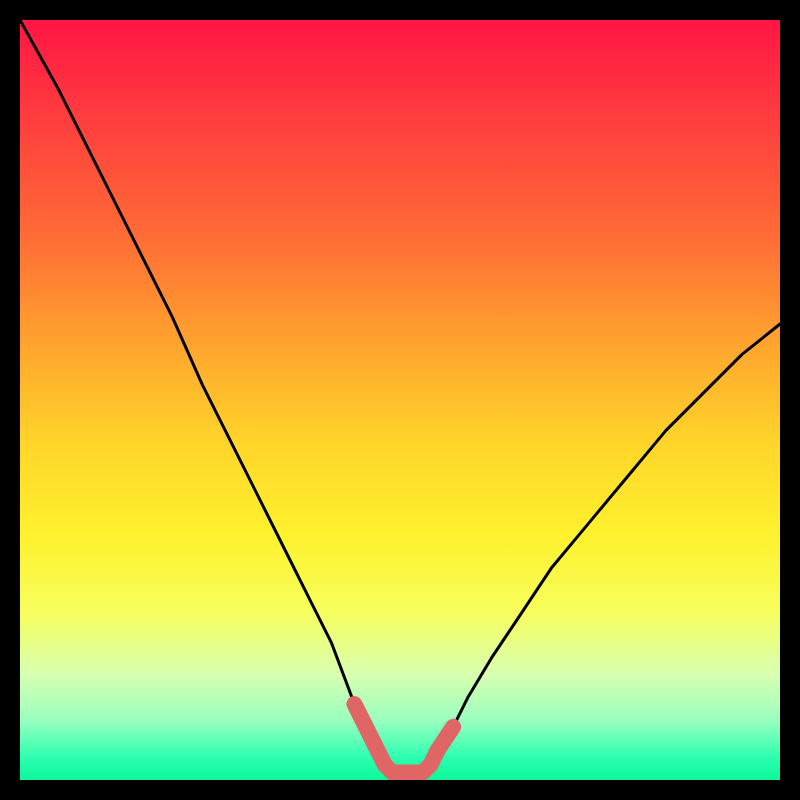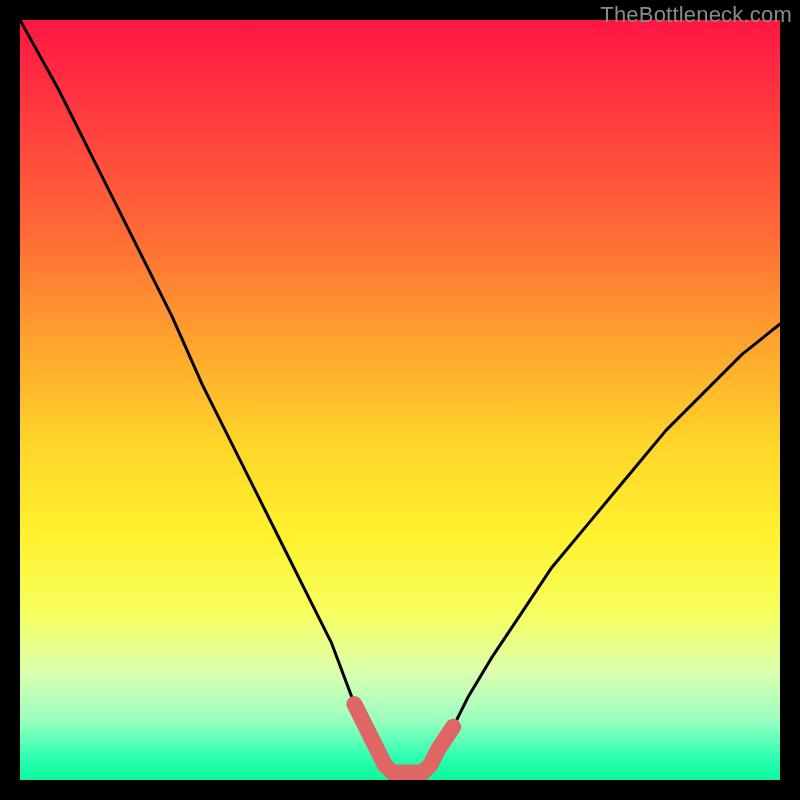--- a/index.html
+++ b/index.html
@@ -57,14 +57,13 @@
 </head>
 <body>
 
 <div class="frame">
   <div class="plot">
     <svg id="chart-svg" width="760" height="760" viewBox="0 0 760 760">
         <path d="M0.00 0.00 L38.00 68.40 L76.00 144.40 L114.00 220.40 L152.00 296.40 L182.40 364.80 L212.80 425.60 L243.20 486.40 L266.00 532.00 L288.80 577.60 L311.60 623.20 L334.40 684.00 L349.60 714.40 L357.20 729.60 L364.80 744.80 L372.40 752.40 L402.80 752.40 L410.40 744.80 L418.00 729.60 L433.20 706.80 L448.40 676.40 L471.20 638.40 L501.60 592.80 L532.00 547.20 L570.00 501.60 L608.00 456.00 L646.00 410.40 L684.00 372.40 L722.00 334.40 L760.00 304.00" fill="none" stroke="#000000" stroke-width="3" stroke-linejoin="round" stroke-linecap="round"></path>
         <path d="M334.40 684.00 L349.60 714.40 L357.20 729.60 L364.80 744.80 L372.40 752.40 L402.80 752.40 L410.40 744.80 L418.00 729.60 L433.20 706.80" fill="none" stroke="#e06666" stroke-width="16" stroke-linejoin="round" stroke-linecap="round"></path>
       </svg>
   </div>
-  <div class="watermark">TheBottleneck.com</div>
 </div>
 
 </body></html>

